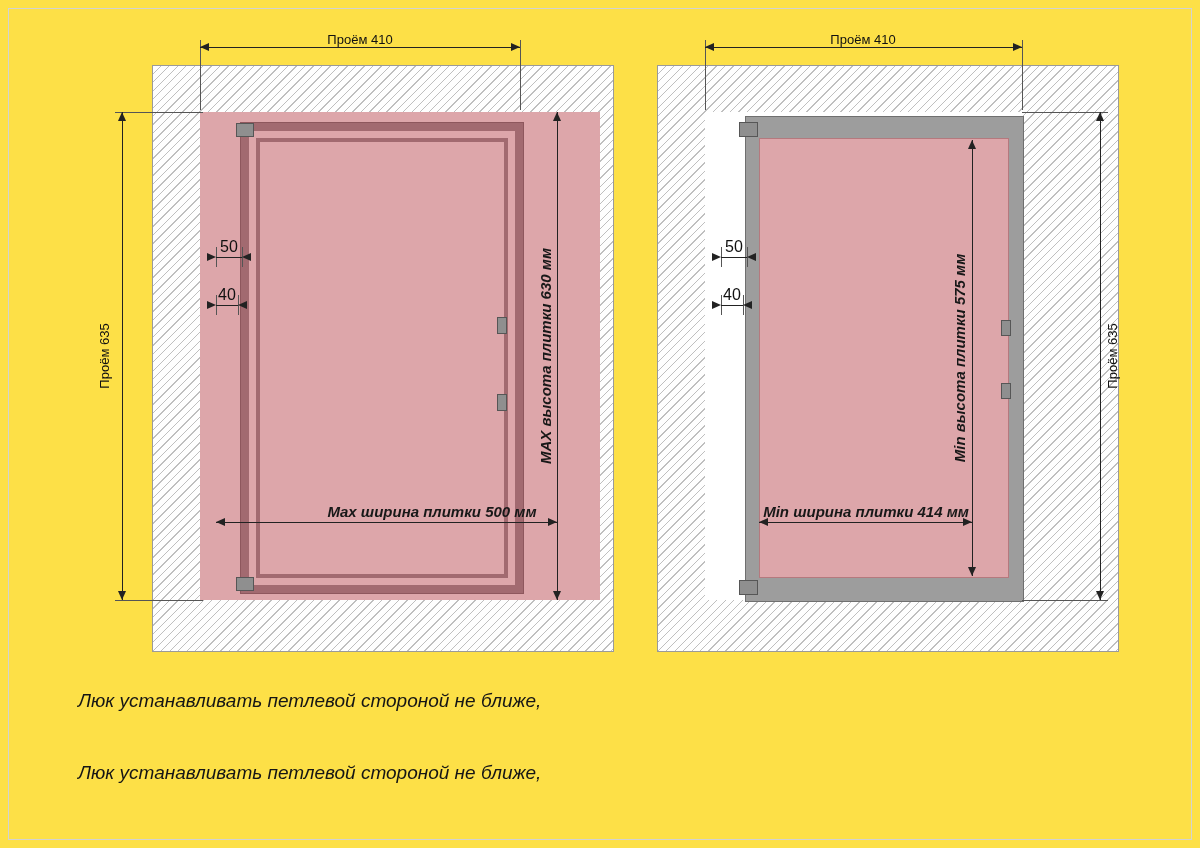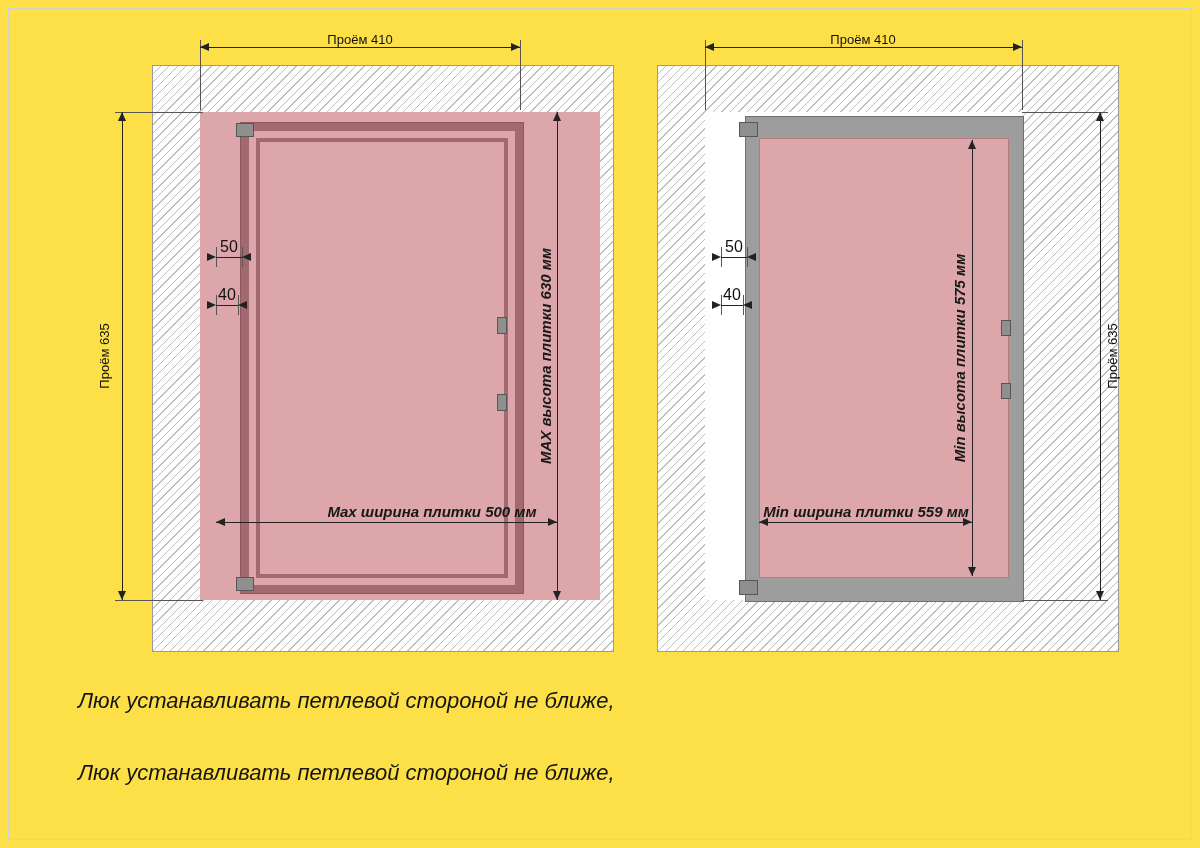--- a/index.html
+++ b/index.html
@@ -24,21 +24,21 @@
   .arr{position:absolute;width:0;height:0;}
   .arr.a-left{border-top:4px solid transparent;border-bottom:4px solid transparent;border-right:9px solid #222;}
   .arr.a-right{border-top:4px solid transparent;border-bottom:4px solid transparent;border-left:9px solid #222;}
   .arr.a-up{border-left:4px solid transparent;border-right:4px solid transparent;border-bottom:9px solid #222;}
   .arr.a-down{border-left:4px solid transparent;border-right:4px solid transparent;border-top:9px solid #222;}
   .dim-label{position:absolute;font-size:13px;color:#111;transform:translateX(-50%);white-space:nowrap;}
   .dim-label.small{font-size:16px;}
   .dim-label.strong{font-weight:bold;font-style:italic;font-size:15px;color:#181818;}
   .dim-label-v{position:absolute;font-size:13px;color:#111;white-space:nowrap;transform:translate(-50%,-50%) rotate(-90deg);}
   .dim-label-v.strong{font-weight:bold;font-style:italic;font-size:15px;color:#181818;}
-  .note{position:absolute;font-style:italic;font-size:22px;color:#151515;line-height:26px;}
+  .note{position:absolute;font-style:italic;font-size:19px;color:#151515;line-height:26px;}
   .note .l2{padding-left:9px;}
 </style>
 </head>
 <body>
 
 <div class="canvas">
   <div class="page-frame"></div>
 
   <div>
     <div class="hatch-wall" style="left:152px;top:65px;width:460px;height:585px;"></div>
@@ -127,21 +127,21 @@
     <div class="dim-label small" style="left:732px;top:286px;">40</div>
 
     <div class="dl-v" style="left:972px;top:140px;height:436px;"></div>
     <div class="arr a-up" style="left:968px;top:140px;"></div>
     <div class="arr a-down" style="left:968px;top:567px;"></div>
     <div class="dim-label-v strong" style="left:959px;top:358px;">Min высота плитки 575 мм</div>
 
     <div class="dl-h" style="left:759px;top:522px;width:213px;"></div>
     <div class="arr a-left" style="left:759px;top:518px;"></div>
     <div class="arr a-right" style="left:963px;top:518px;"></div>
-    <div class="dim-label strong" style="left:866px;top:503px;">Min ширина плитки 559 мм</div>
+    <div class="dim-label strong" style="left:866px;top:503px;">Min ширина плитки 414 мм</div>
 
     <div class="ext-h" style="left:1022px;top:112px;width:86px;"></div>
     <div class="ext-h" style="left:1022px;top:600px;width:86px;"></div>
     <div class="dl-v" style="left:1100px;top:112px;height:488px;"></div>
     <div class="arr a-up" style="left:1096px;top:112px;"></div>
     <div class="arr a-down" style="left:1096px;top:591px;"></div>
     <div class="dim-label-v" style="left:1112px;top:356px;">Проём 635</div>
   </div>
 
   <div class="note" style="left:78px;top:688px;">

